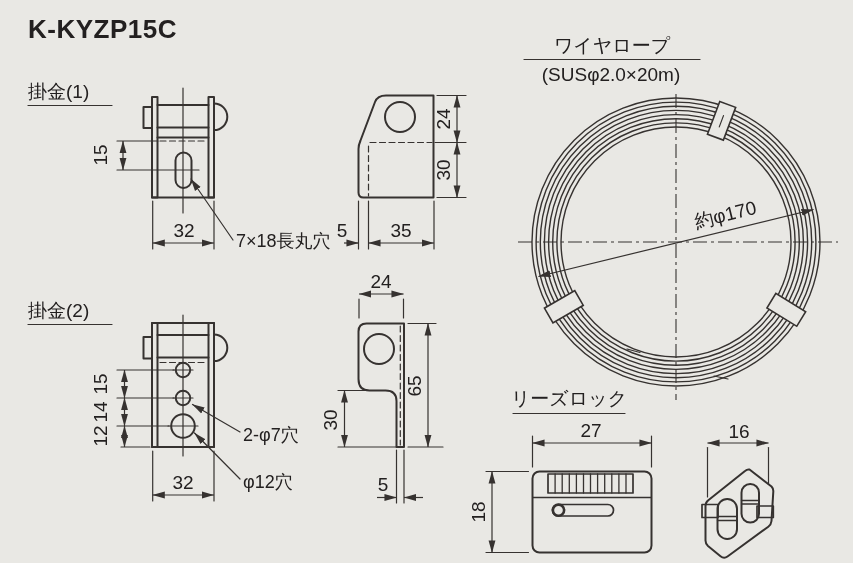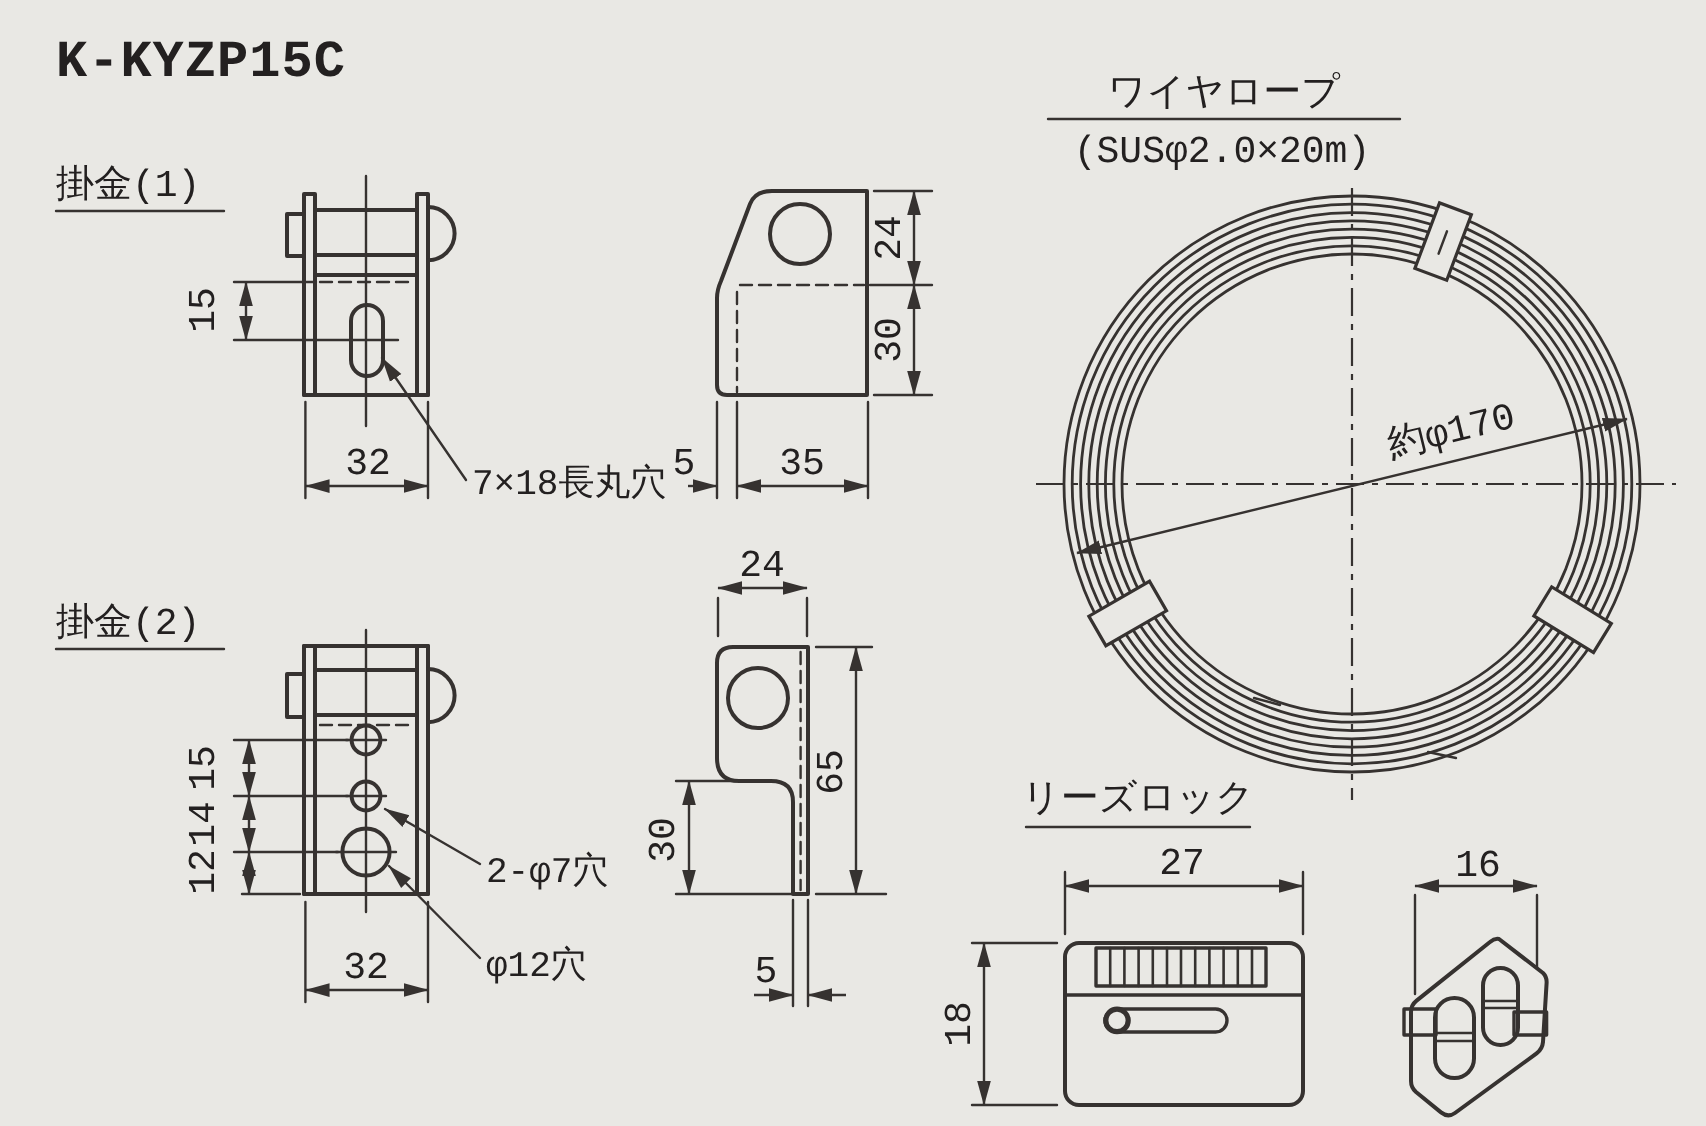--- a/index.html
+++ b/index.html
@@ -2,21 +2,21 @@
 <html style="--bg: #e9e8e4; --line: #363230; --text: #232020;"><head>
 <meta charset="utf-8">
 <style>
   :root { --bg:#e9e8e4; --line:#363230; --text:#232020; }
   html,body { margin:0; padding:0; }
   body {
     width:853px; height:563px; overflow:hidden;
     background:var(--bg);
     font-family:"Liberation Sans","DejaVu Sans",sans-serif;
   }
-  .stage { position:relative; width:853px; height:563px;font-family:Liberation Mono, monospace; }
+  .stage { position:relative; width:853px; height:563px; }
   svg { display:block; }
   
   .ol   { stroke:var(--line); stroke-width:2;   fill:none; stroke-linecap:round; stroke-linejoin:round; }
   .olt  { stroke:var(--line); stroke-width:1.7; fill:none; stroke-linecap:round; stroke-linejoin:round; }
   .th   { stroke:var(--line); stroke-width:1.2; fill:none; stroke-linecap:round; }
   .t16  { stroke:var(--line); stroke-width:1.3; fill:none; stroke-linecap:round; }
   .dash { stroke-dasharray:6 3.5; }
   .cl   { stroke:var(--line); stroke-width:1.1; fill:none; stroke-dasharray:14 4 3 4; }
   .dim  { stroke:var(--line); stroke-width:1.2; fill:none; }
   .ring { stroke:var(--line); stroke-width:1.4; fill:none; }

